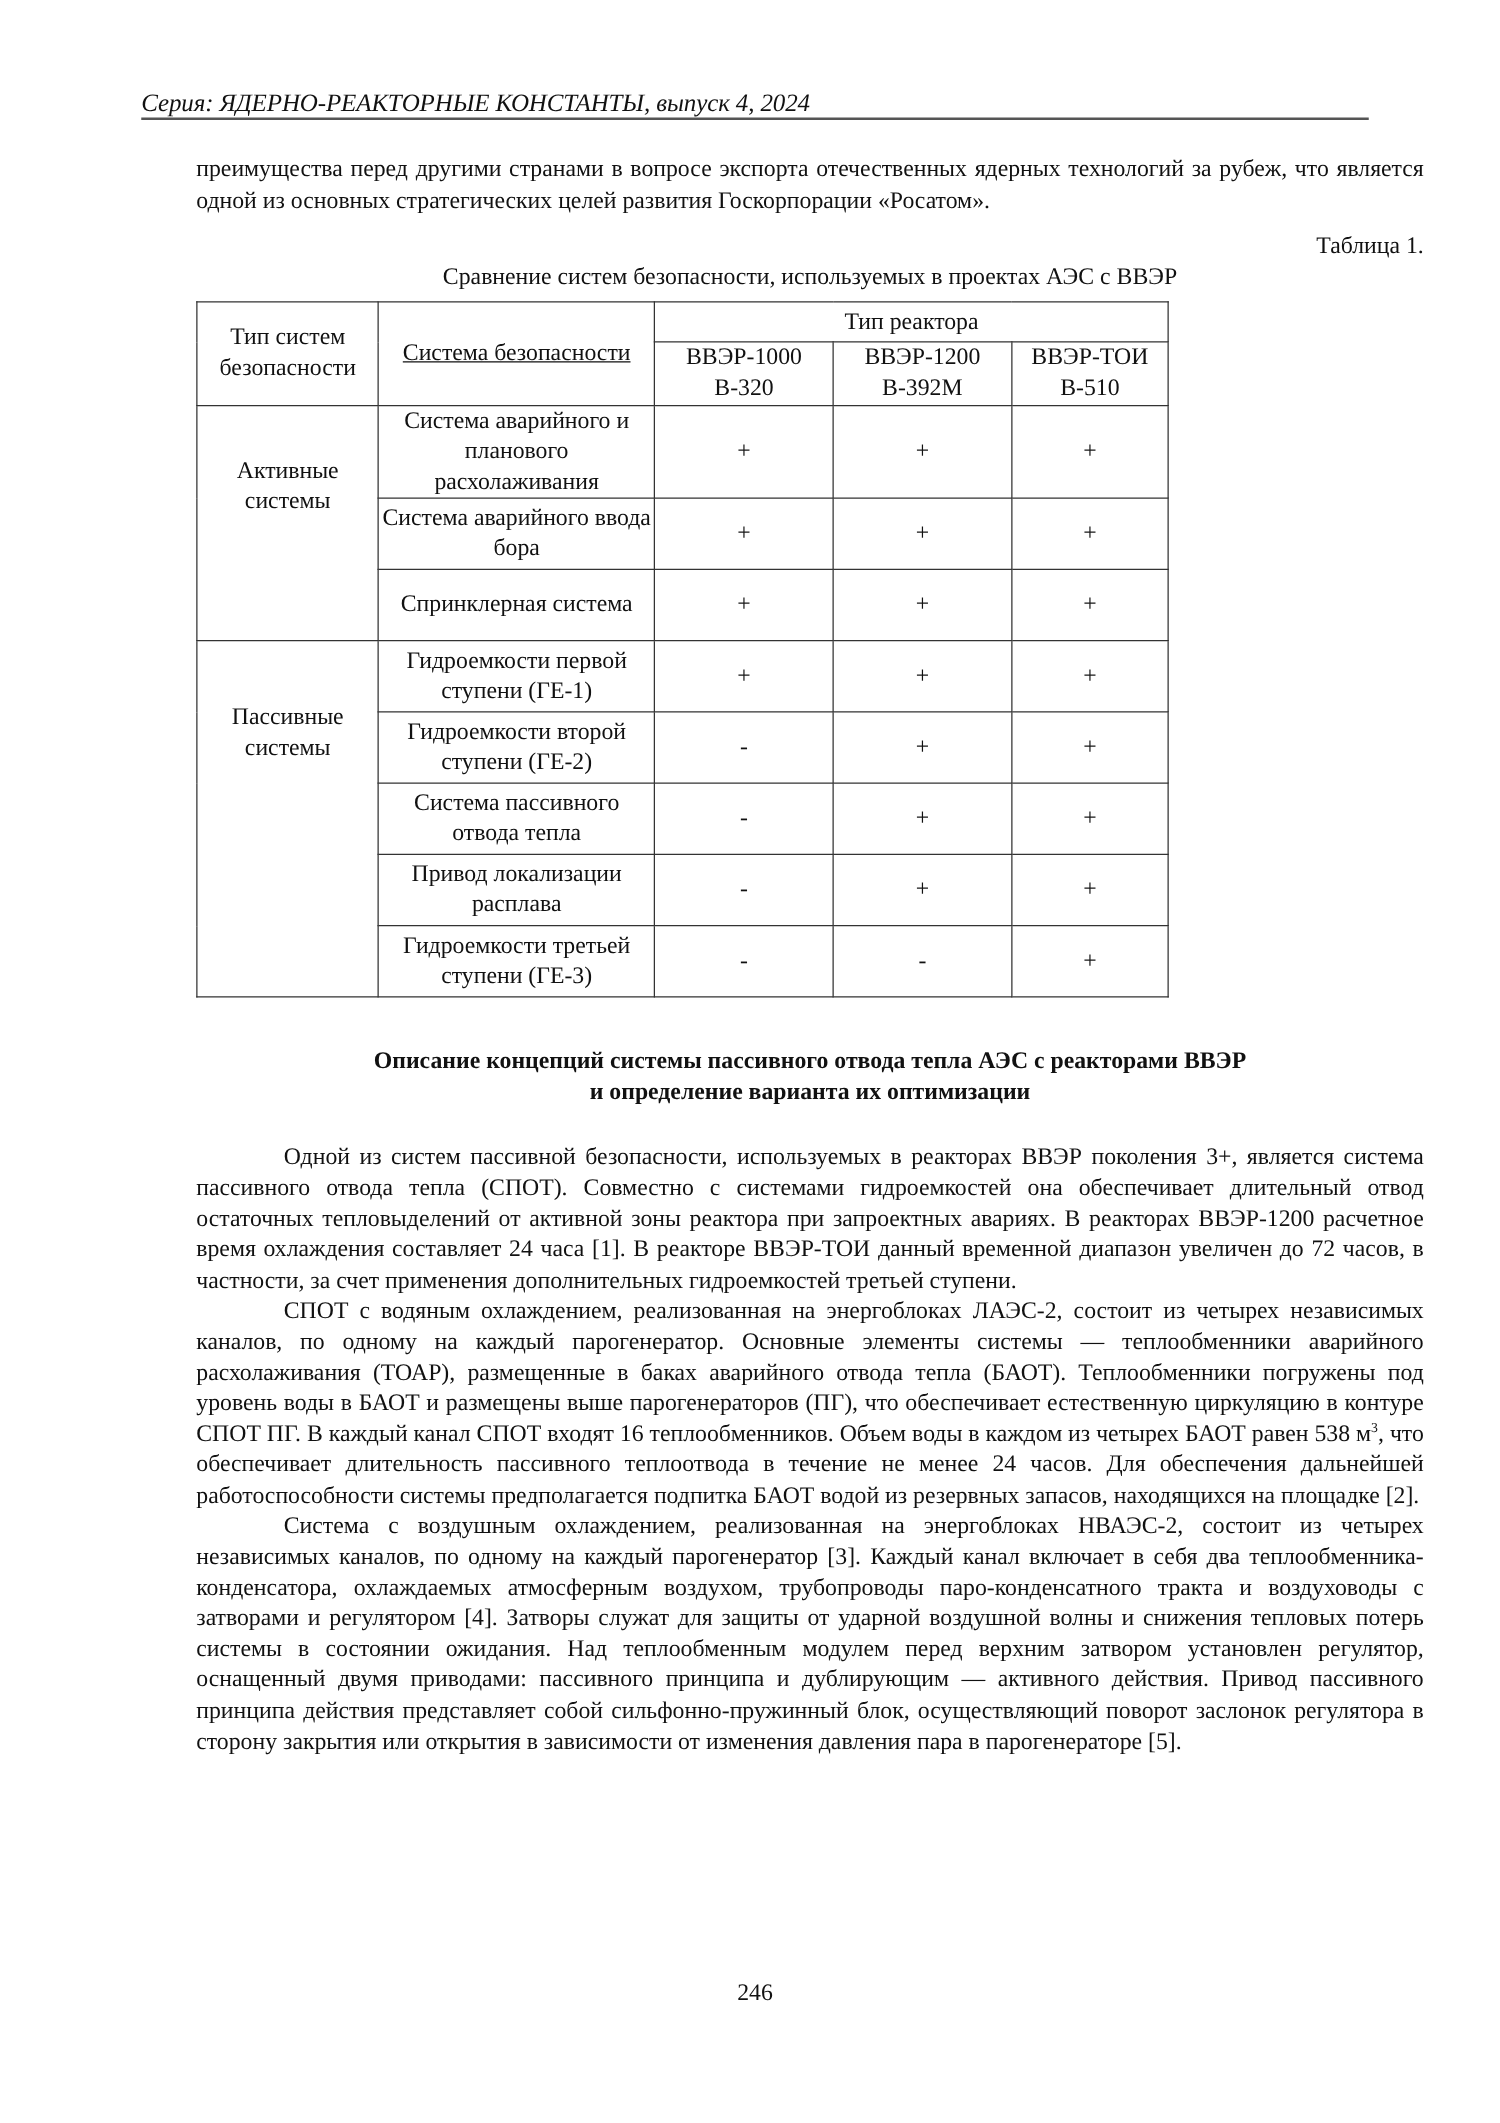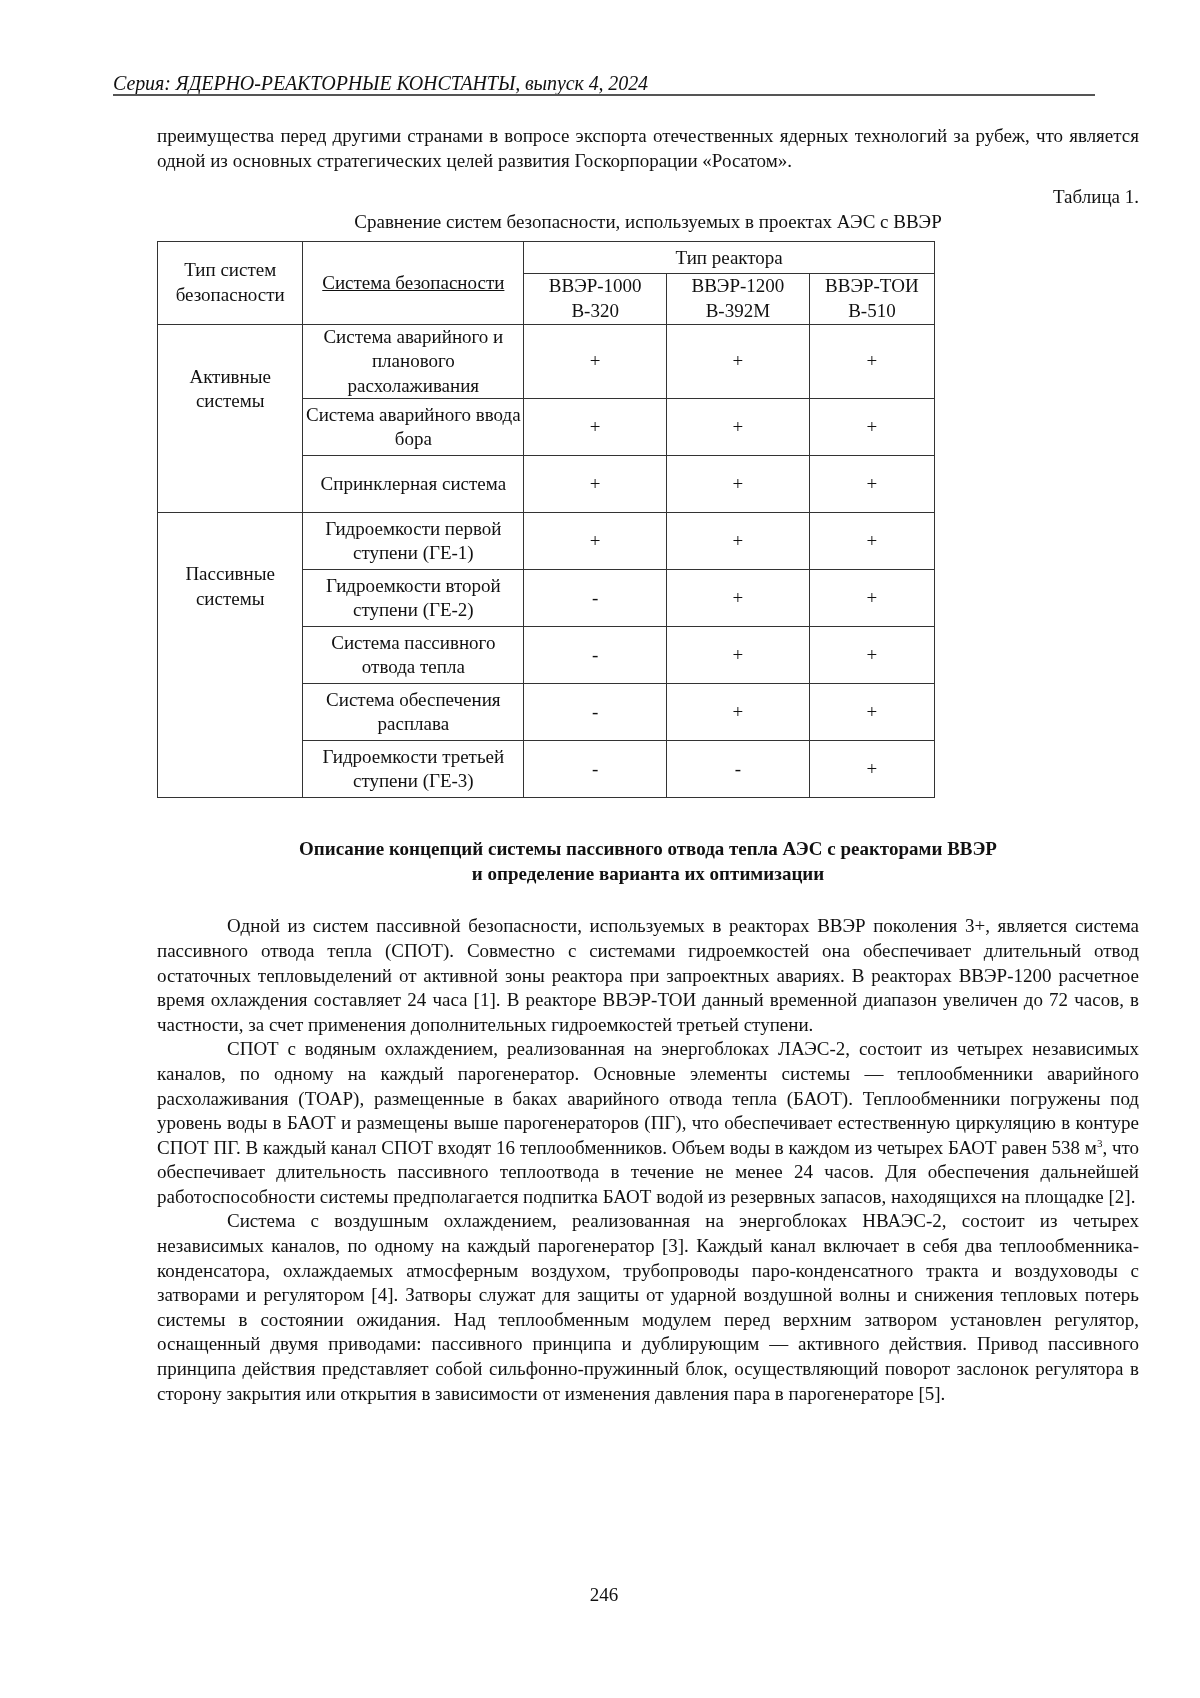--- a/index.html
+++ b/index.html
@@ -115,21 +115,21 @@
           <td class="mark">+</td>
           <td class="mark">+</td>
         </tr>
         <tr class="r">
           <td>Система пассивного отвода тепла</td>
           <td class="mark">-</td>
           <td class="mark">+</td>
           <td class="mark">+</td>
         </tr>
         <tr class="r">
-          <td>Система обеспечения расплава</td>
+          <td>Привод локализации расплава</td>
           <td class="mark">-</td>
           <td class="mark">+</td>
           <td class="mark">+</td>
         </tr>
         <tr class="r">
           <td>Гидроемкости третьей ступени (ГЕ-3)</td>
           <td class="mark">-</td>
           <td class="mark">-</td>
           <td class="mark">+</td>
         </tr>

